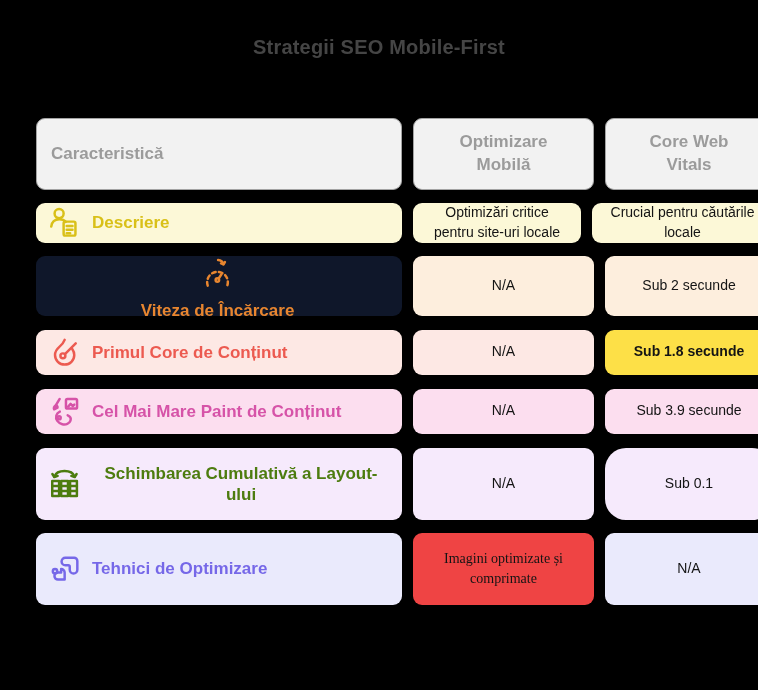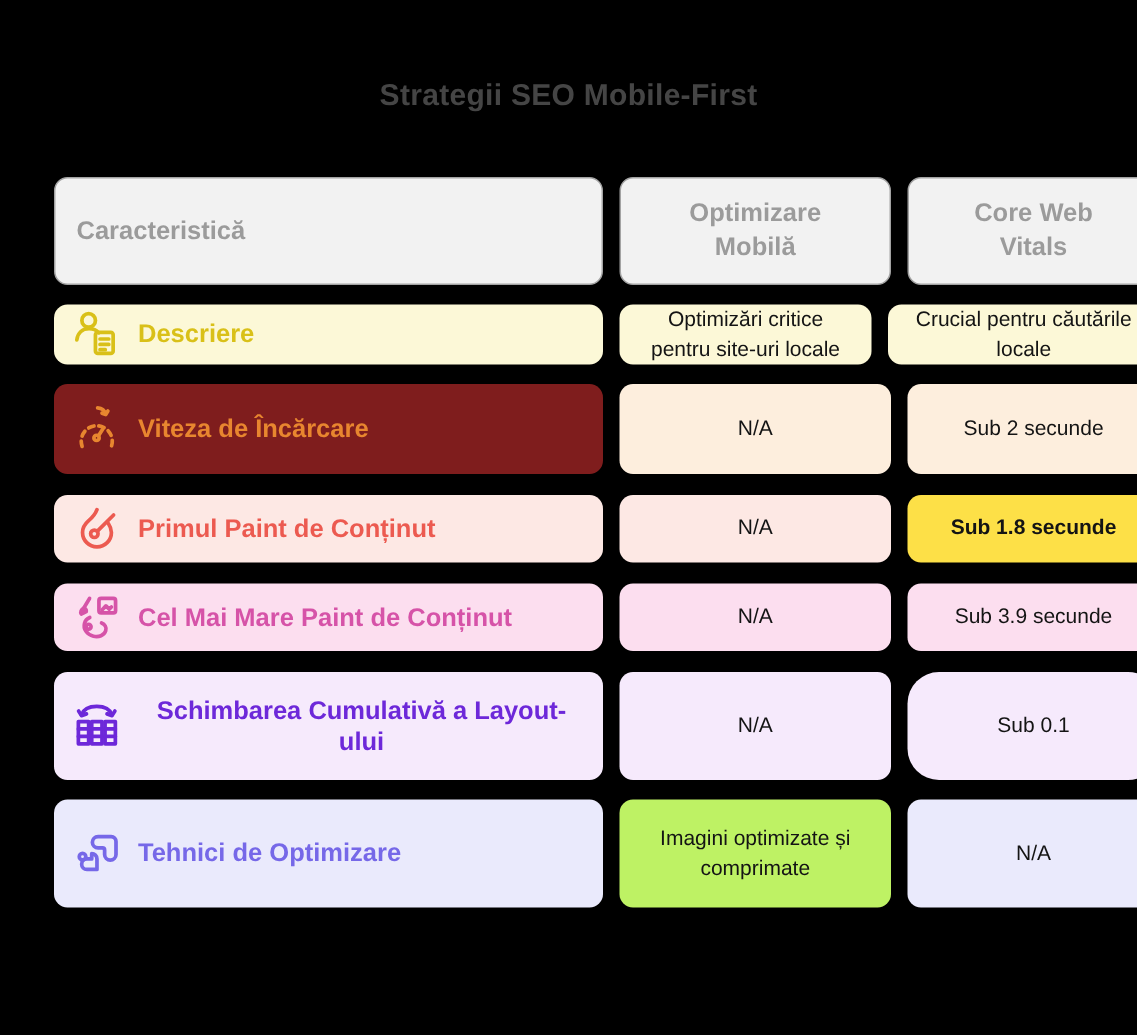--- a/index.html
+++ b/index.html
@@ -3,21 +3,21 @@
 <meta charset="utf-8">
 <style>
   html,body{margin:0;padding:0;}
   body{
     width:758px;height:690px;overflow:hidden;
     background:var(--page_bg,#000);
     font-family:"Liberation Sans",sans-serif;
     position:relative;
   }
   .page-title{
-    position:absolute;top:53px;left:0;width:758px;
+    position:absolute;top:36px;left:0;width:758px;
     text-align:center;font-size:20px;font-weight:bold;letter-spacing:.2px;
     color:var(--title_text,#454545);
   }
   .table{position:absolute;left:36px;top:118px;width:678px;}
   .t-row{display:flex;gap:11px;margin-bottom:13px;}
   .c1{width:366px;flex:none;box-sizing:border-box;}
   .c2{width:181px;flex:none;box-sizing:border-box;}
   .c3{width:168px;flex:none;box-sizing:border-box;}
   .header-row{height:72px;margin-bottom:13px;}
   .header-cell{
@@ -69,21 +69,21 @@
               <rect x="11.4" y="11.4" width="8.1" height="9.6" rx="1.1"></rect>
               <path d="M13.5 14.4h4M13.5 16.9h4M13.5 19.3h2.4"></path>
             </svg>
           </span>
           <span>Descriere</span>
         </div>
         <div class="value-cell c3" style="background: rgb(252, 248, 215);">Optimizări critice pentru site-uri locale</div>
         <div class="value-cell c2" style="background: rgb(252, 248, 215);">Crucial pentru căutările locale</div>
       </div>
       <div class="t-row">
-        <div class="feature-cell c1" style="background: #7f1d1d; color: rgb(232, 134, 47);">
+        <div class="feature-cell c1" style="background: #0f172a; color: rgb(232, 134, 47); flex-direction: column;">
           <span class="icon">
             <svg viewBox="0 0 24 24" fill="none" stroke="currentColor" stroke-width="1.7" stroke-linecap="round" stroke-linejoin="round">
               <path d="M12.4 2.7c2 .1 3.2 1.1 3.6 2.9"></path>
               <path d="M14.4 5.1l1.7.6 1-1.6"></path>
               <path d="M5.3 20.3a7.1 7.1 0 1 1 13.4 0" stroke-dasharray="2.5 2.3"></path>
               <circle cx="11.9" cy="16.4" r="1.2"></circle>
               <path d="M12.8 15.4l1.9-2.9"></path>
             </svg>
           </span>
           <span>Viteza de Încărcare</span>
@@ -93,21 +93,21 @@
       </div>
       <div class="t-row">
         <div class="feature-cell c1" style="background: rgb(253, 232, 228); color: rgb(236, 90, 80);">
           <span class="icon">
             <svg viewBox="0 0 24 24" fill="none" stroke="currentColor" stroke-width="1.7" stroke-linecap="round" stroke-linejoin="round">
               <path d="M12.1 3.3c-.8 2.2-2.1 3.6-3.8 5-1.6 1.4-2.8 3-2.8 5.4a6.6 6.6 0 0 0 13.2 0c0-1.5-.5-2.8-1.4-4.1"></path>
               <circle cx="10.9" cy="14.3" r="1.7"></circle>
               <path d="M12.3 13.1 19.7 5.7"></path>
             </svg>
           </span>
-          <span>Primul Paint de Conținut</span>
+          <span>Primul Core de Conținut</span>
         </div>
         <div class="value-cell c2" style="background: rgb(253, 232, 228);">N/A</div>
         <div class="value-cell c3" style="background: #fde047; font-weight: bold;">Sub 1.8 secunde</div>
       </div>
       <div class="t-row">
         <div class="feature-cell c1" style="background: rgb(252, 222, 239); color: rgb(214, 83, 168);">
           <span class="icon">
             <svg viewBox="0 0 24 24" fill="none" stroke="currentColor" stroke-width="1.7" stroke-linecap="round" stroke-linejoin="round">
               <rect x="13" y="3.4" width="7.6" height="6.6" rx="1"></rect>
               <path d="M14.5 8.6l1.7-1.8 1.5 1.5 1-1"></path>
@@ -116,21 +116,21 @@
               <path d="M14.2 14.6c1.5.6 2.4 2 1.9 3.6-.7 2.1-3.2 3.1-5.6 2.5-3-.8-4.8-3.3-4.1-5.9.3-1.2 1.2-2.2 2.4-2.7"></path>
               <circle cx="8.3" cy="16.3" r="1.1"></circle>
             </svg>
           </span>
           <span>Cel Mai Mare Paint de Conținut</span>
         </div>
         <div class="value-cell c2" style="background: rgb(252, 222, 239);">N/A</div>
         <div class="value-cell c3" style="background: rgb(252, 222, 239);">Sub 3.9 secunde</div>
       </div>
       <div class="t-row">
-        <div class="feature-cell c1" style="background: rgb(246, 234, 252); color: #6d28d9;">
+        <div class="feature-cell c1" style="background: rgb(246, 234, 252); color: #4d7c0f;">
           <span class="icon">
             <svg viewBox="0 0 24 24" fill="none" stroke="currentColor" stroke-width="1.7" stroke-linecap="round" stroke-linejoin="round">
               <path d="M5 7.3C6 4.6 8.8 3.4 12 3.4s6 1.2 7 3.9"></path>
               <path d="M3.7 5.5l1.3 2.1 2.3-.8"></path>
               <path d="M20.3 5.5 19 7.6l-2.3-.8"></path>
               <rect x="3.6" y="10.3" width="4.7" height="10.2"></rect>
               <rect x="9.7" y="10.3" width="4.7" height="10.2"></rect>
               <rect x="15.8" y="10.3" width="4.7" height="10.2"></rect>
               <path d="M3.6 13.7h4.7M3.6 17.1h4.7M9.7 13.7h4.7M9.7 17.1h4.7M15.8 13.7h4.7M15.8 17.1h4.7"></path>
             </svg>
@@ -144,17 +144,17 @@
         <div class="feature-cell c1" style="background: rgb(234, 234, 252); color: rgb(118, 104, 232);">
           <span class="icon">
             <svg viewBox="0 0 24 24" fill="none" stroke="currentColor" stroke-width="1.7" stroke-linecap="round" stroke-linejoin="round">
               <path d="M12.6 4.6h6a2.2 2.2 0 0 1 2.2 2.2v6a2.6 2.6 0 0 1-5.2 0v-2a1 1 0 0 0-1-1h-2a2.6 2.6 0 0 1 0-5.2z"></path>
               <path d="M9.7 12.4a2.4 2.4 0 0 1 2.4 2.4v4.8H7.5a2.4 2.4 0 1 1 0-4.8h2.2z"></path>
               <circle cx="5.5" cy="13.8" r="1.5"></circle>
             </svg>
           </span>
           <span>Tehnici de Optimizare</span>
         </div>
-        <div class="value-cell c2" style="background: #bef264;">Imagini optimizate și comprimate</div>
+        <div class="value-cell c2" style="background: #ef4444; font-family: Liberation Serif, serif;">Imagini optimizate și comprimate</div>
         <div class="value-cell c3" style="background: rgb(234, 234, 252);">N/A</div>
       </div>
     </div>
 </div>
 
 </body></html>

